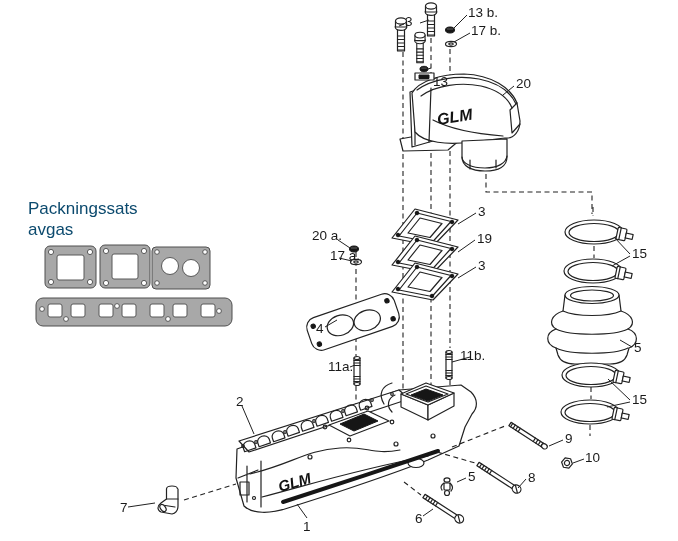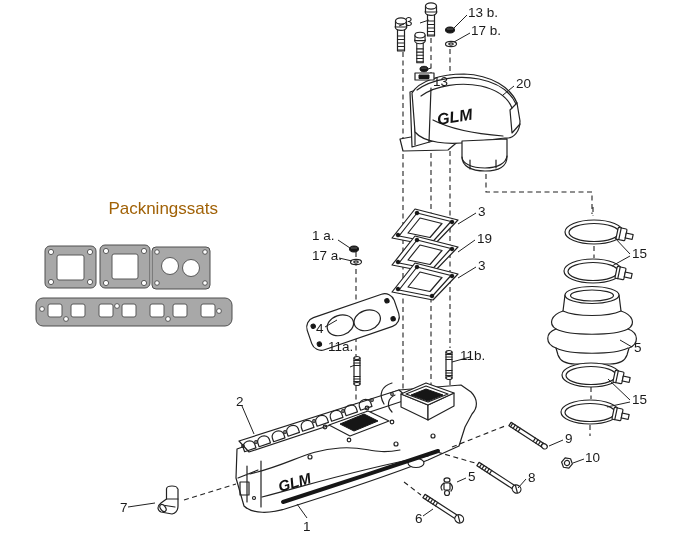--- a/index.html
+++ b/index.html
@@ -11,22 +11,22 @@
   .w{fill:#fff;stroke:#222;stroke-width:1.2;stroke-linejoin:round;stroke-linecap:round;}
   .d{fill:#161616;stroke:#161616;stroke-width:1;stroke-linejoin:round;}
   .ds{fill:none;stroke:#161616;stroke-width:4;stroke-linecap:round;}
   .g{fill:#a8a8a8;stroke:#4f4f4f;stroke-width:1;}
   .wh{fill:#fff;stroke:#595959;stroke-width:1;}
   .dash{fill:none;stroke:#222;stroke-width:1.1;stroke-dasharray:5 3.5;stroke-linecap:butt;}
   .ld{fill:none;stroke:#222;stroke-width:1;}
   text.logo{font-family:"Liberation Sans",sans-serif;font-weight:bold;font-style:italic;fill:#111;}
   
   .co{position:absolute;font-size:13.5px;color:#1a1a1a;white-space:nowrap;line-height:1;}
-  .kit-title{position:absolute;left:28px;top:198px;width:190px;text-align:right;
-             font-size:17px;color:#a16207;line-height:1.25;}
+  .kit-title{position:absolute;left:28px;top:198px;width:190px;text-align:left;
+             font-size:17px;color:#0c4a6e;line-height:1.25;}
 </style>
 </head>
 <body>
 
 <div class="stage">
 
 <svg width="678" height="541" viewBox="0 0 678 541">
   <defs>
     <g id="boltsym">
       <rect class="w" x="-3.5" y="6" width="7" height="23"></rect>
@@ -329,34 +329,35 @@
     <path class="ld" d="M 526,479 L 518,488"></path>
     <path class="ld" d="M 466,478 L 457,482"></path>
     <path class="ld" d="M 128,507 L 155,503"></path>
     <path class="ld" d="M 307,518 L 297,504"></path>
     <path class="ld" d="M 423,516 L 433,509"></path>
   </g>
 </svg>
 
 <div class="kit-title">
   <div>Packningssats</div>
+  <div>avgas</div>
 </div>
 
 <div class="co" style="left:405px;top:15px">3</div>
 <div class="co" style="left:468px;top:6px">13 b.</div>
 <div class="co" style="left:471px;top:24px">17 b.</div>
 <div class="co" style="left:433px;top:75px">13</div>
 <div class="co" style="left:516px;top:77px">20</div>
 <div class="co" style="left:478px;top:205px">3</div>
 <div class="co" style="left:477px;top:232px">19</div>
 <div class="co" style="left:478px;top:259px">3</div>
-<div class="co" style="left:312px;top:229px">1 a.</div>
-<div class="co" style="left:312px;top:249px">17 a.</div>
+<div class="co" style="left:312px;top:229px">20 a.</div>
+<div class="co" style="left:330px;top:249px">17 a.</div>
 <div class="co" style="left:316px;top:322px">4</div>
-<div class="co" style="left:328px;top:340px">11a.</div>
+<div class="co" style="left:328px;top:360px">11a.</div>
 <div class="co" style="left:460px;top:349px">11b.</div>
 <div class="co" style="left:632px;top:247px">15</div>
 <div class="co" style="left:634px;top:341px">5</div>
 <div class="co" style="left:632px;top:393px">15</div>
 <div class="co" style="left:236px;top:395px">2</div>
 <div class="co" style="left:565px;top:432px">9</div>
 <div class="co" style="left:585px;top:451px">10</div>
 <div class="co" style="left:528px;top:471px">8</div>
 <div class="co" style="left:468px;top:470px">5</div>
 <div class="co" style="left:120px;top:501px">7</div>

